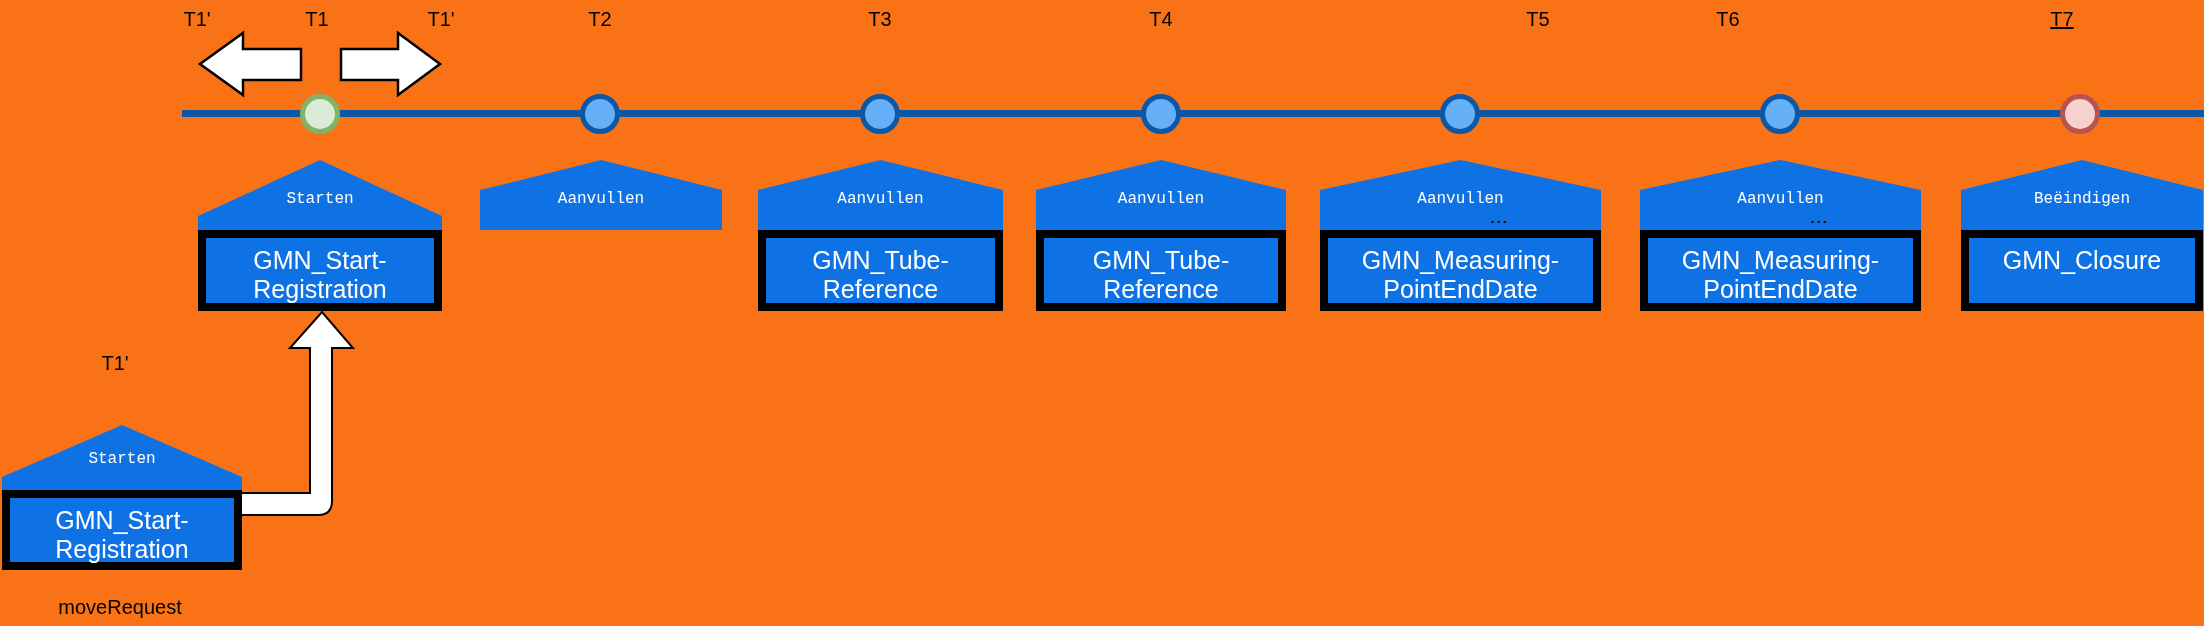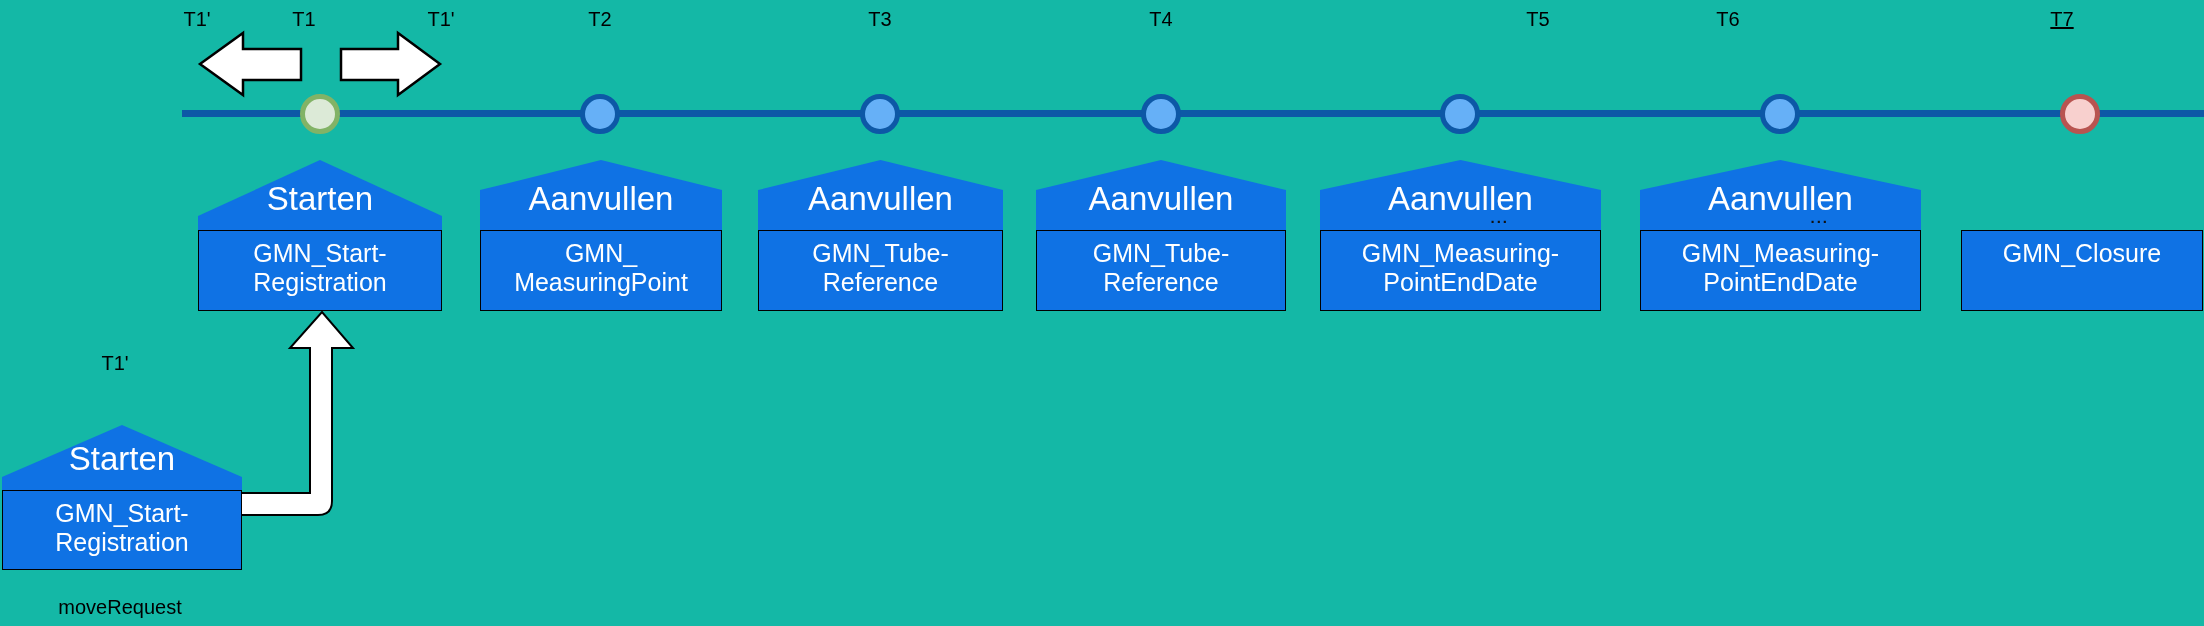--- a/index.html
+++ b/index.html
@@ -1,17 +1,17 @@
 <!DOCTYPE html>
 <html><head>
 <meta charset="utf-8">
 <style>
   html,body { margin:0; padding:0; background:#fff; }
   .canvas {
-    position:relative; width:2204px; height:626px; background:#14b8a6;
+    position:relative; width:2204px; height:626px; background:#f97316;
     font-family:"Liberation Sans", sans-serif; overflow:hidden;
   }
   
   .tl-line { position:absolute; left:182px; top:110px; width:2022px; height:7px; background:#0d58a6; }
   .node {
     position:absolute; top:94px; width:30px; height:30px; border-radius:50%;
     border:5px solid #0d58a6; background:#66b0f7; transform:translateX(-50%);
   }
   .node.start { border-color:#82b366; background:#dcead7; }
   .node.end   { border-color:#b85450; background:#f8d0ce; }
@@ -22,24 +22,24 @@
   }
   .freelabel { position:absolute; font-size:20px; line-height:22px; color:#000; white-space:nowrap; }
   
   .house { position:absolute; top:160px; height:151px; }
   .house .roof {
     position:absolute; left:0; top:0; width:100%; height:70px; background:#0f72e4;
     clip-path:polygon(0 43%, 50% 0, 100% 43%, 100% 100%, 0 100%);
     display:flex; align-items:flex-end; justify-content:center;
   }
   .house.steep .roof { clip-path:polygon(0 80%, 50% 0, 100% 80%, 100% 100%, 0 100%); }
-  .house .roof span { color:#fff; font-size:33px; line-height:30px; padding-bottom:16px; white-space:nowrap; }
+  .house .roof span { color:#fff; font-size:16px; line-height:30px; padding-bottom:16px; white-space:nowrap;font-family:Liberation Mono, monospace; }
   .house .body {
     position:absolute; left:0; top:70px; width:100%; height:81px; box-sizing:border-box;
-    background:#0f72e4; border:1px solid #000000; color:#fff;
+    background:#0f72e4; border:8px solid #000000; color:#fff;
     font-size:25px; line-height:29px; text-align:center; padding-top:8px;
   }
   .house .body span { display:block; white-space:nowrap; }
   .house .dots {
     position:absolute; top:50px; left:50%; margin-left:30px;
     font-size:15px; font-weight:bold; letter-spacing:2px; color:#111; line-height:15px;
   }
   .house.detached { top:425px; height:145px; }
   .house.detached .roof { height:65px; }
   .house.detached .body { top:65px; height:80px; }
@@ -51,21 +51,21 @@
 <div class="canvas">
 
   <div class="tl-line"></div>
 
   <svg class="arrow-svg" style="left:190px;top:25px;width:260px;height:75px;" viewBox="190 25 260 75">
     <path d="M200,64 L243,33 L243,49 L301,49 L301,80 L243,80 L243,95 Z" fill="#ffffff" stroke="#000000" stroke-width="2.5"></path>
     <path d="M440,64 L398,33 L398,49 L341,49 L341,80 L398,80 L398,95 Z" fill="#ffffff" stroke="#000000" stroke-width="2.5"></path>
   </svg>
 
   <div class="tlabel" style="left:197px;">T1'</div>
-  <div class="tlabel" style="left:304px;">T1</div>
+  <div class="tlabel" style="left:317px;">T1</div>
   <div class="tlabel" style="left:441px;">T1'</div>
   <div class="tlabel" style="left:600px;">T2</div>
   <div class="tlabel" style="left:880px;">T3</div>
   <div class="tlabel" style="left:1161px;">T4</div>
   <div class="tlabel" style="left:1538px;">T5</div>
   <div class="tlabel" style="left:1728px;">T6</div>
   <div class="tlabel" style="left:2062px;text-decoration:underline;">T7</div>
 
   <div class="node start" style="left:320px;"></div>
   <div class="node" style="left:600px;"></div>
@@ -82,24 +82,20 @@
     <div class="body">
       <span>GMN_Start-</span>
       <span>Registration</span>
     </div>
   </div>
 
   <div class="house" style="left:480px;width:242px;">
     <div class="roof">
         <span>Aanvullen</span>
       </div>
-    <div class="body">
-      <span>GMN_</span>
-      <span>MeasuringPoint</span>
-    </div>
   </div>
 
   <div class="house" style="left:758px;width:245px;">
     <div class="roof">
         <span>Aanvullen</span>
       </div>
     <div class="body">
       <span>GMN_Tube-</span>
       <span>Reference</span>
     </div>
@@ -131,20 +127,23 @@
         <span>Aanvullen</span>
       </div>
     <div class="dots">...</div>
     <div class="body">
       <span>GMN_Measuring-</span>
       <span>PointEndDate</span>
     </div>
   </div>
 
   <div class="house" style="left:1961px;width:242px;">
+    <div class="roof">
+        <span>Beëindigen</span>
+      </div>
     <div class="body">
       <span>GMN_Closure</span>
       <span></span>
     </div>
   </div>
 
   <div class="freelabel" style="left:115px;top:352px;transform:translateX(-50%);">T1'</div>
 
   <div class="house steep detached" style="left:2px;width:240px;">
     <div class="roof">

